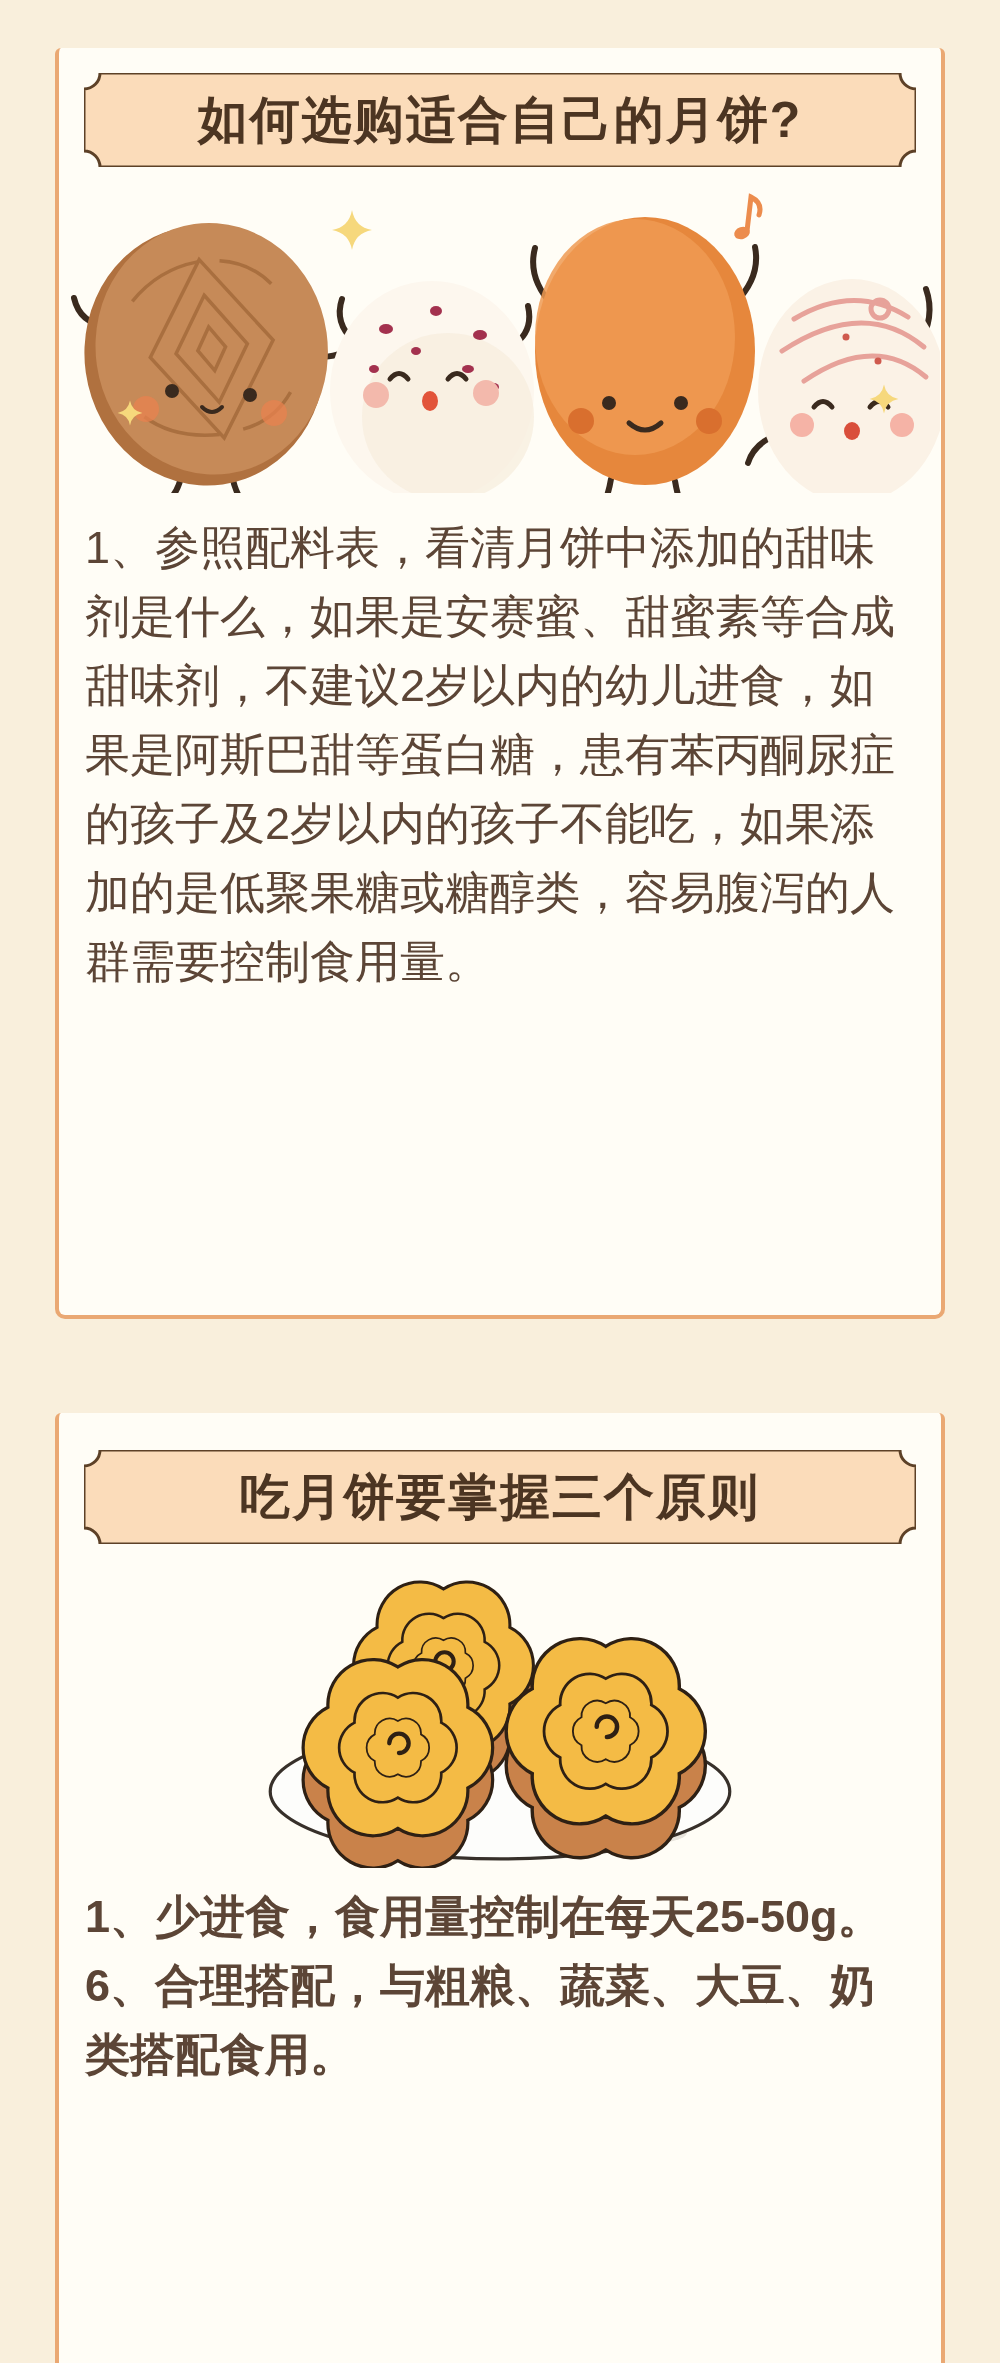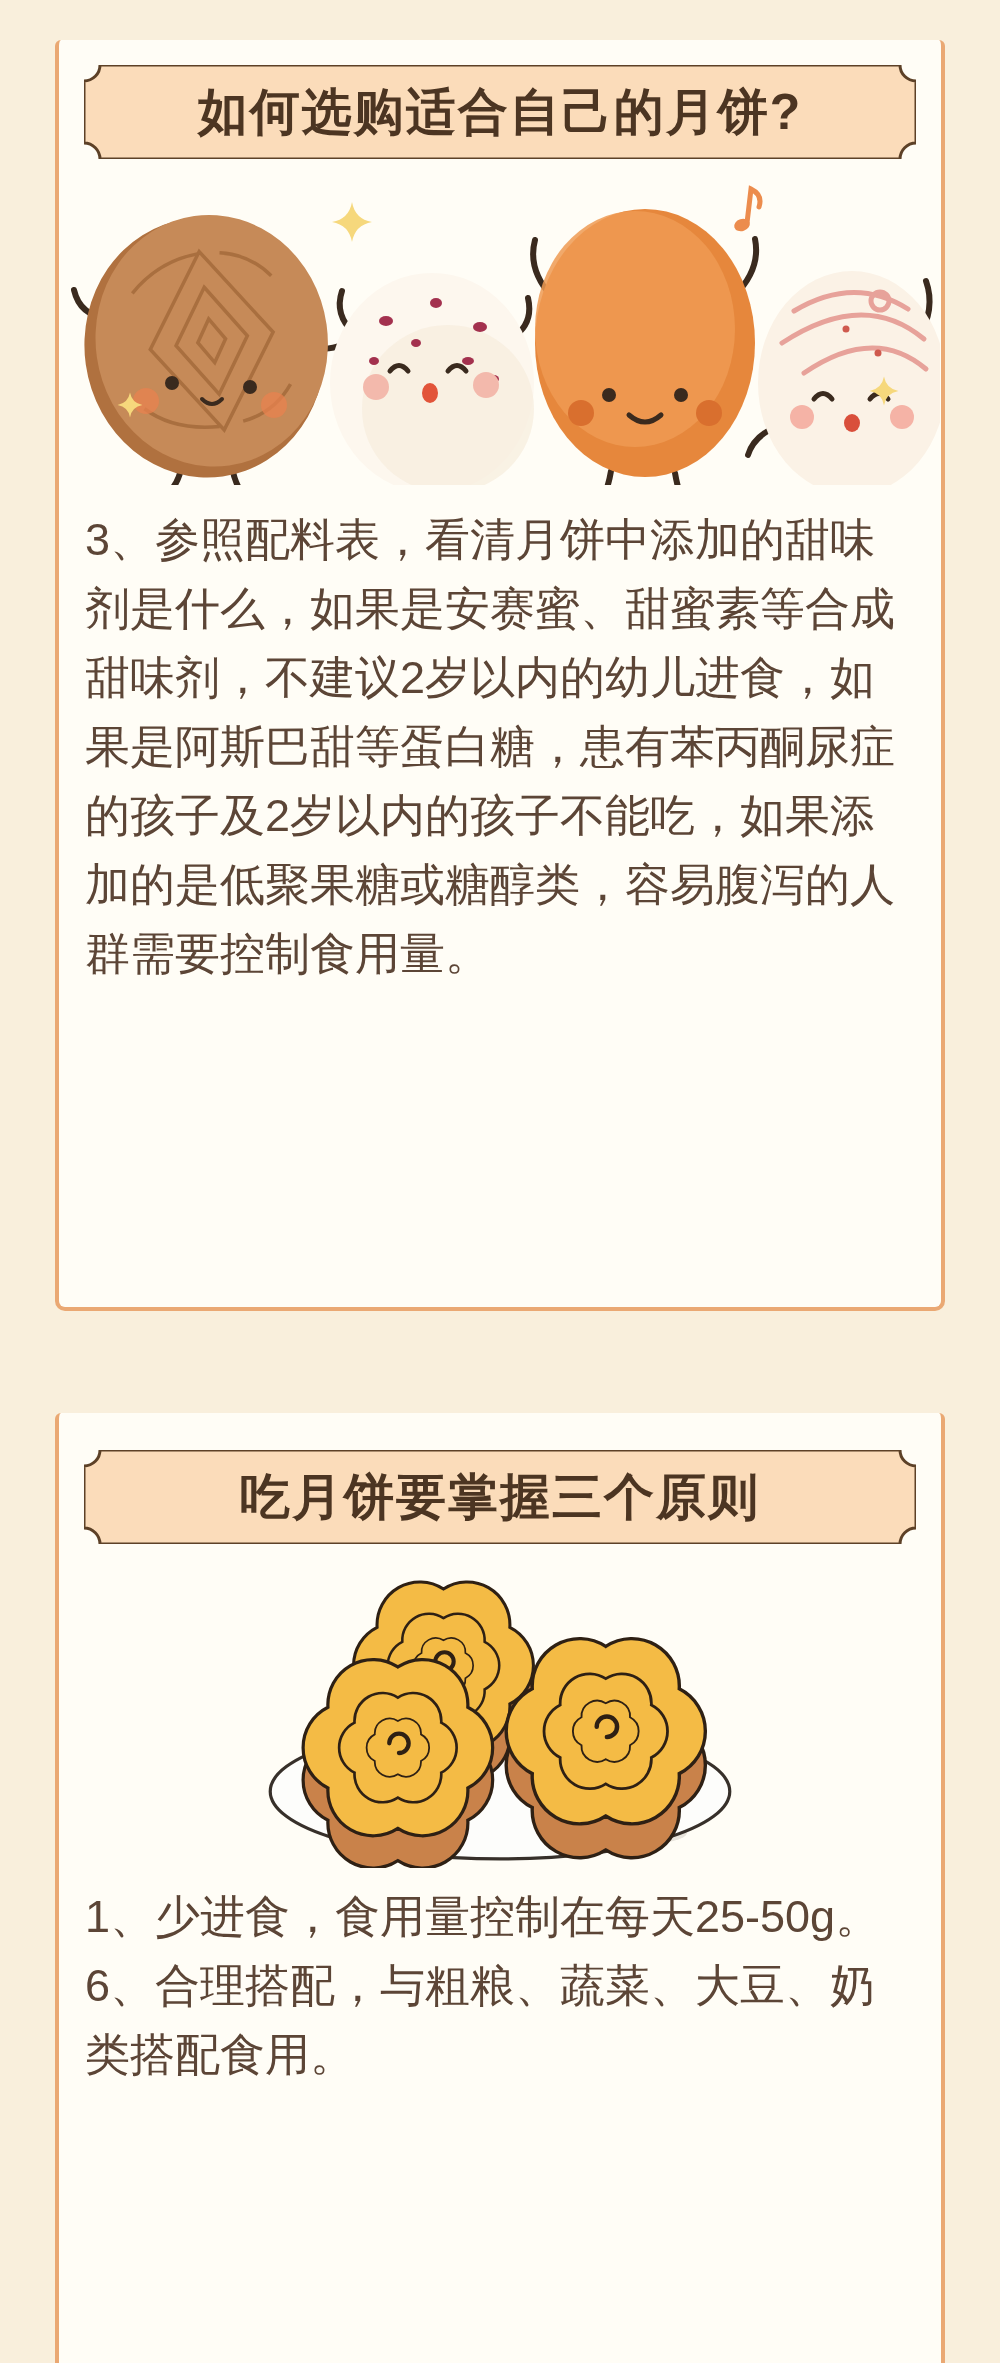--- a/index.html
+++ b/index.html
@@ -13,21 +13,21 @@
   .card{
     position:absolute;
     left:55px;
     width:890px;
     box-sizing:border-box;
     background:#fffdf6;
     border:4px solid #eaa873;
     border-top:none;
     border-radius:6px 6px 10px 10px;
   }
-  .card-1{top:40px;height:1271px;}
+  .card-1{top:48px;height:1271px;}
   .card-2{top:1413px;height:1165px;}
   .plaque{
     position:relative;
     width:832px;
     height:94px;
     margin:0 auto;
   }
   .card-1 .plaque{margin-top:25px;}
   .card-2 .plaque{margin-top:37px;}
   .plaque svg.plaque-bg{position:absolute;left:0;top:0;width:100%;height:100%;}
@@ -172,21 +172,21 @@
 
     <g transform="translate(70,240) scale(0.62)">
       <path d="M 0 -20 Q 3 -3 20 0 Q 3 3 0 20 Q -3 3 -20 0 Q -3 -3 0 -20 Z" fill="#f6d87c"></path>
     </g>
     <g transform="translate(824,226) scale(0.72)">
       <path d="M 0 -20 Q 3 -3 20 0 Q 3 3 0 20 Q -3 3 -20 0 Q -3 -3 0 -20 Z" fill="#f6d87c"></path>
     </g>
   </svg>
 
   <div class="body-text">
-    <p>3、参照配料表，看清月饼中添加的甜味剂是什么，如果是安赛蜜、甜蜜素等合成甜味剂，不建议2岁以内的幼儿进食，如果是阿斯巴甜等蛋白糖，患有苯丙酮尿症的孩子及2岁以内的孩子不能吃，如果添加的是低聚果糖或糖醇类，容易腹泻的人群需要控制食用量。</p>
+    <p>1、参照配料表，看清月饼中添加的甜味剂是什么，如果是安赛蜜、甜蜜素等合成甜味剂，不建议2岁以内的幼儿进食，如果是阿斯巴甜等蛋白糖，患有苯丙酮尿症的孩子及2岁以内的孩子不能吃，如果添加的是低聚果糖或糖醇类，容易腹泻的人群需要控制食用量。</p>
   </div>
 </section>
 
 <section class="card card-2">
 
   <div class="plaque">
     <svg class="plaque-bg" viewBox="0 0 832 94" preserveAspectRatio="none">
       <path d="M 16 0 L 816 0 A 16 16 0 0 0 832 16 L 832 78 A 16 16 0 0 0 816 94 L 16 94 A 16 16 0 0 0 0 78 L 0 16 A 16 16 0 0 0 16 0 Z" fill="#fbdcba" stroke="#5d4127" stroke-width="3"></path>
     </svg>
     <h2>吃月饼要掌握三个原则</h2>
@@ -214,17 +214,17 @@
 
     <g transform="translate(396,190) scale(1.24)">
       <path d="M 65 -37.5 A 42 42 0 0 1 65 37.5 A 42 42 0 0 1 0 75 A 42 42 0 0 1 -65 37.5 A 42 42 0 0 1 -65 -37.5 A 42 42 0 0 1 0 -75 A 42 42 0 0 1 65 -37.5 Z" transform="translate(0,30)" fill="#c9824a" stroke="#2e2014" stroke-width="3"></path>
       <path d="M 65 -37.5 A 42 42 0 0 1 65 37.5 A 42 42 0 0 1 0 75 A 42 42 0 0 1 -65 37.5 A 42 42 0 0 1 -65 -37.5 A 42 42 0 0 1 0 -75 A 42 42 0 0 1 65 -37.5 Z" fill="#f4bb45" stroke="#2e2014" stroke-width="3"></path>
       <path d="M 65 -37.5 A 42 42 0 0 1 65 37.5 A 42 42 0 0 1 0 75 A 42 42 0 0 1 -65 37.5 A 42 42 0 0 1 -65 -37.5 A 42 42 0 0 1 0 -75 A 42 42 0 0 1 65 -37.5 Z" transform="scale(0.62)" fill="none" stroke="#2e2014" stroke-width="4"></path>
       <path d="M 65 -37.5 A 42 42 0 0 1 65 37.5 A 42 42 0 0 1 0 75 A 42 42 0 0 1 -65 37.5 A 42 42 0 0 1 -65 -37.5 A 42 42 0 0 1 0 -75 A 42 42 0 0 1 65 -37.5 Z" transform="scale(0.33)" fill="none" stroke="#2e2014" stroke-width="5"></path>
       <path d="M -8 -4 a 9 9 0 1 1 9 9" fill="none" stroke="#2e2014" stroke-width="4" stroke-linecap="round"></path>
     </g>
   </svg>
 
-  <div class="body-text" style="margin-top:14px;">
+  <div class="body-text" style="margin-top:14px;font-weight:bold;">
     <p>1、少进食，食用量控制在每天25-50g。</p>
     <p>6、合理搭配，与粗粮、蔬菜、大豆、奶类搭配食用。</p>
   </div>
 </section>
 
 </body></html>

